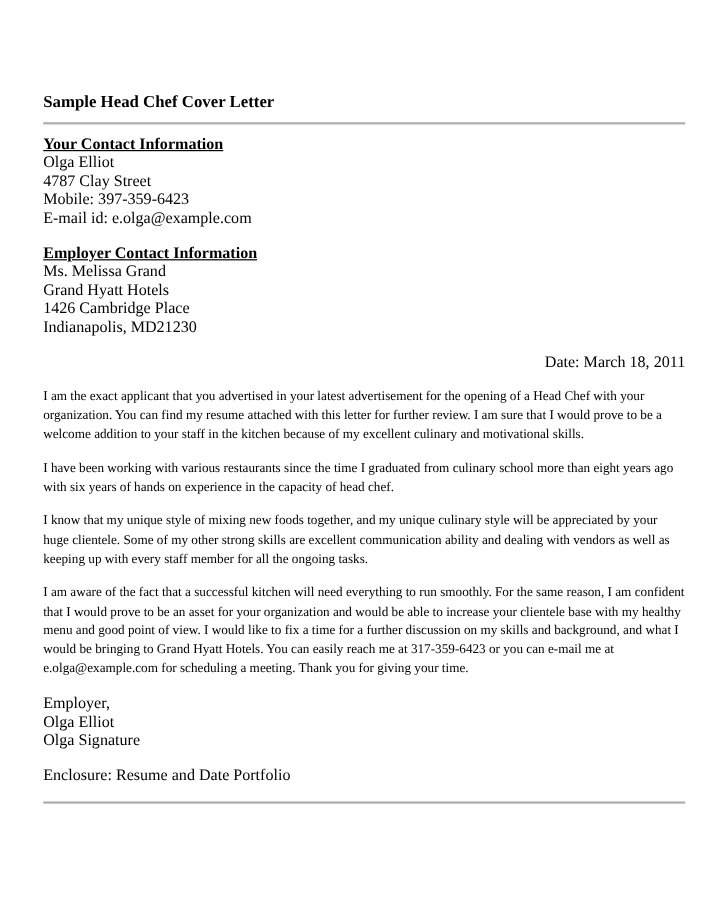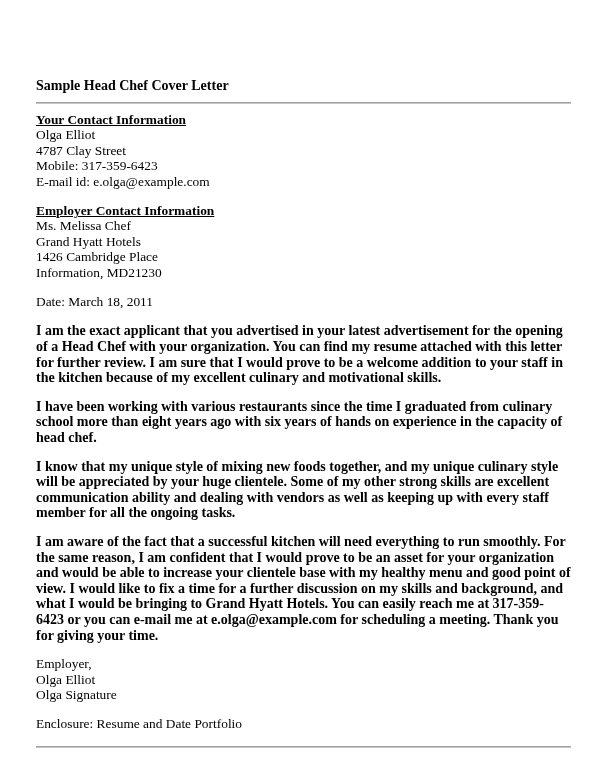--- a/index.html
+++ b/index.html
@@ -35,51 +35,50 @@
   }
   .rule-top { margin-bottom: 8px; }
   .rule-bottom { margin-top: 14px; }
   .block { margin: 0 0 14px 0; }
   .line {
     font-size: 13.4px;
     line-height: 15.4px;
   }
   .heading { font-weight: bold; text-decoration: underline; }
   .para {
-    font-size: 14px;
+    font-size: 11px;
     line-height: 15.6px;
     margin: 0 0 13px 0;
     max-width: 541px;
-    font-weight: bold;
   }
-  .single { margin: 0 0 14px 0; }
+  .single { margin: 0 0 14px 0; text-align: right; }
 </style>
 </head>
 <body>
 
 <div class="doc">
 
   <h1 class="title">Sample Head Chef Cover Letter</h1>
 
   <div class="rule rule-top"></div>
 
   <div class="block">
     <div class="line heading">Your Contact Information</div>
     <div class="line">Olga Elliot</div>
     <div class="line">4787 Clay Street</div>
-    <div class="line">Mobile: 317-359-6423</div>
+    <div class="line">Mobile: 397-359-6423</div>
     <div class="line">E-mail id: e.olga@example.com</div>
   </div>
 
   <div class="block">
     <div class="line heading">Employer Contact Information</div>
-    <div class="line">Ms. Melissa Chef</div>
+    <div class="line">Ms. Melissa Grand</div>
     <div class="line">Grand Hyatt Hotels</div>
     <div class="line">1426 Cambridge Place</div>
-    <div class="line">Information, MD21230</div>
+    <div class="line">Indianapolis, MD21230</div>
   </div>
 
   <div class="line single">Date: March 18, 2011</div>
 
 
   <p class="para">I am the exact applicant that you advertised in your latest advertisement for the opening of a Head Chef with your organization. You can find my resume attached with this letter for further review. I am sure that I would prove to be a welcome addition to your staff in the kitchen because of my excellent culinary and motivational skills.</p>
   <p class="para">I have been working with various restaurants since the time I graduated from culinary school more than eight years ago with six years of hands on experience in the capacity of head chef.</p>
   <p class="para">I know that my unique style of mixing new foods together, and my unique culinary style will be appreciated by your huge clientele. Some of my other strong skills are excellent communication ability and dealing with vendors as well as keeping up with every staff member for all the ongoing tasks.</p>
   <p class="para">I am aware of the fact that a successful kitchen will need everything to run smoothly. For the same reason, I am confident that I would prove to be an asset for your organization and would be able to increase your clientele base with my healthy menu and good point of view. I would like to fix a time for a further discussion on my skills and background, and what I would be bringing to Grand Hyatt Hotels. You can easily reach me at 317-359-6423 or you can e-mail me at e.olga@example.com for scheduling a meeting. Thank you for giving your time.</p>
 

